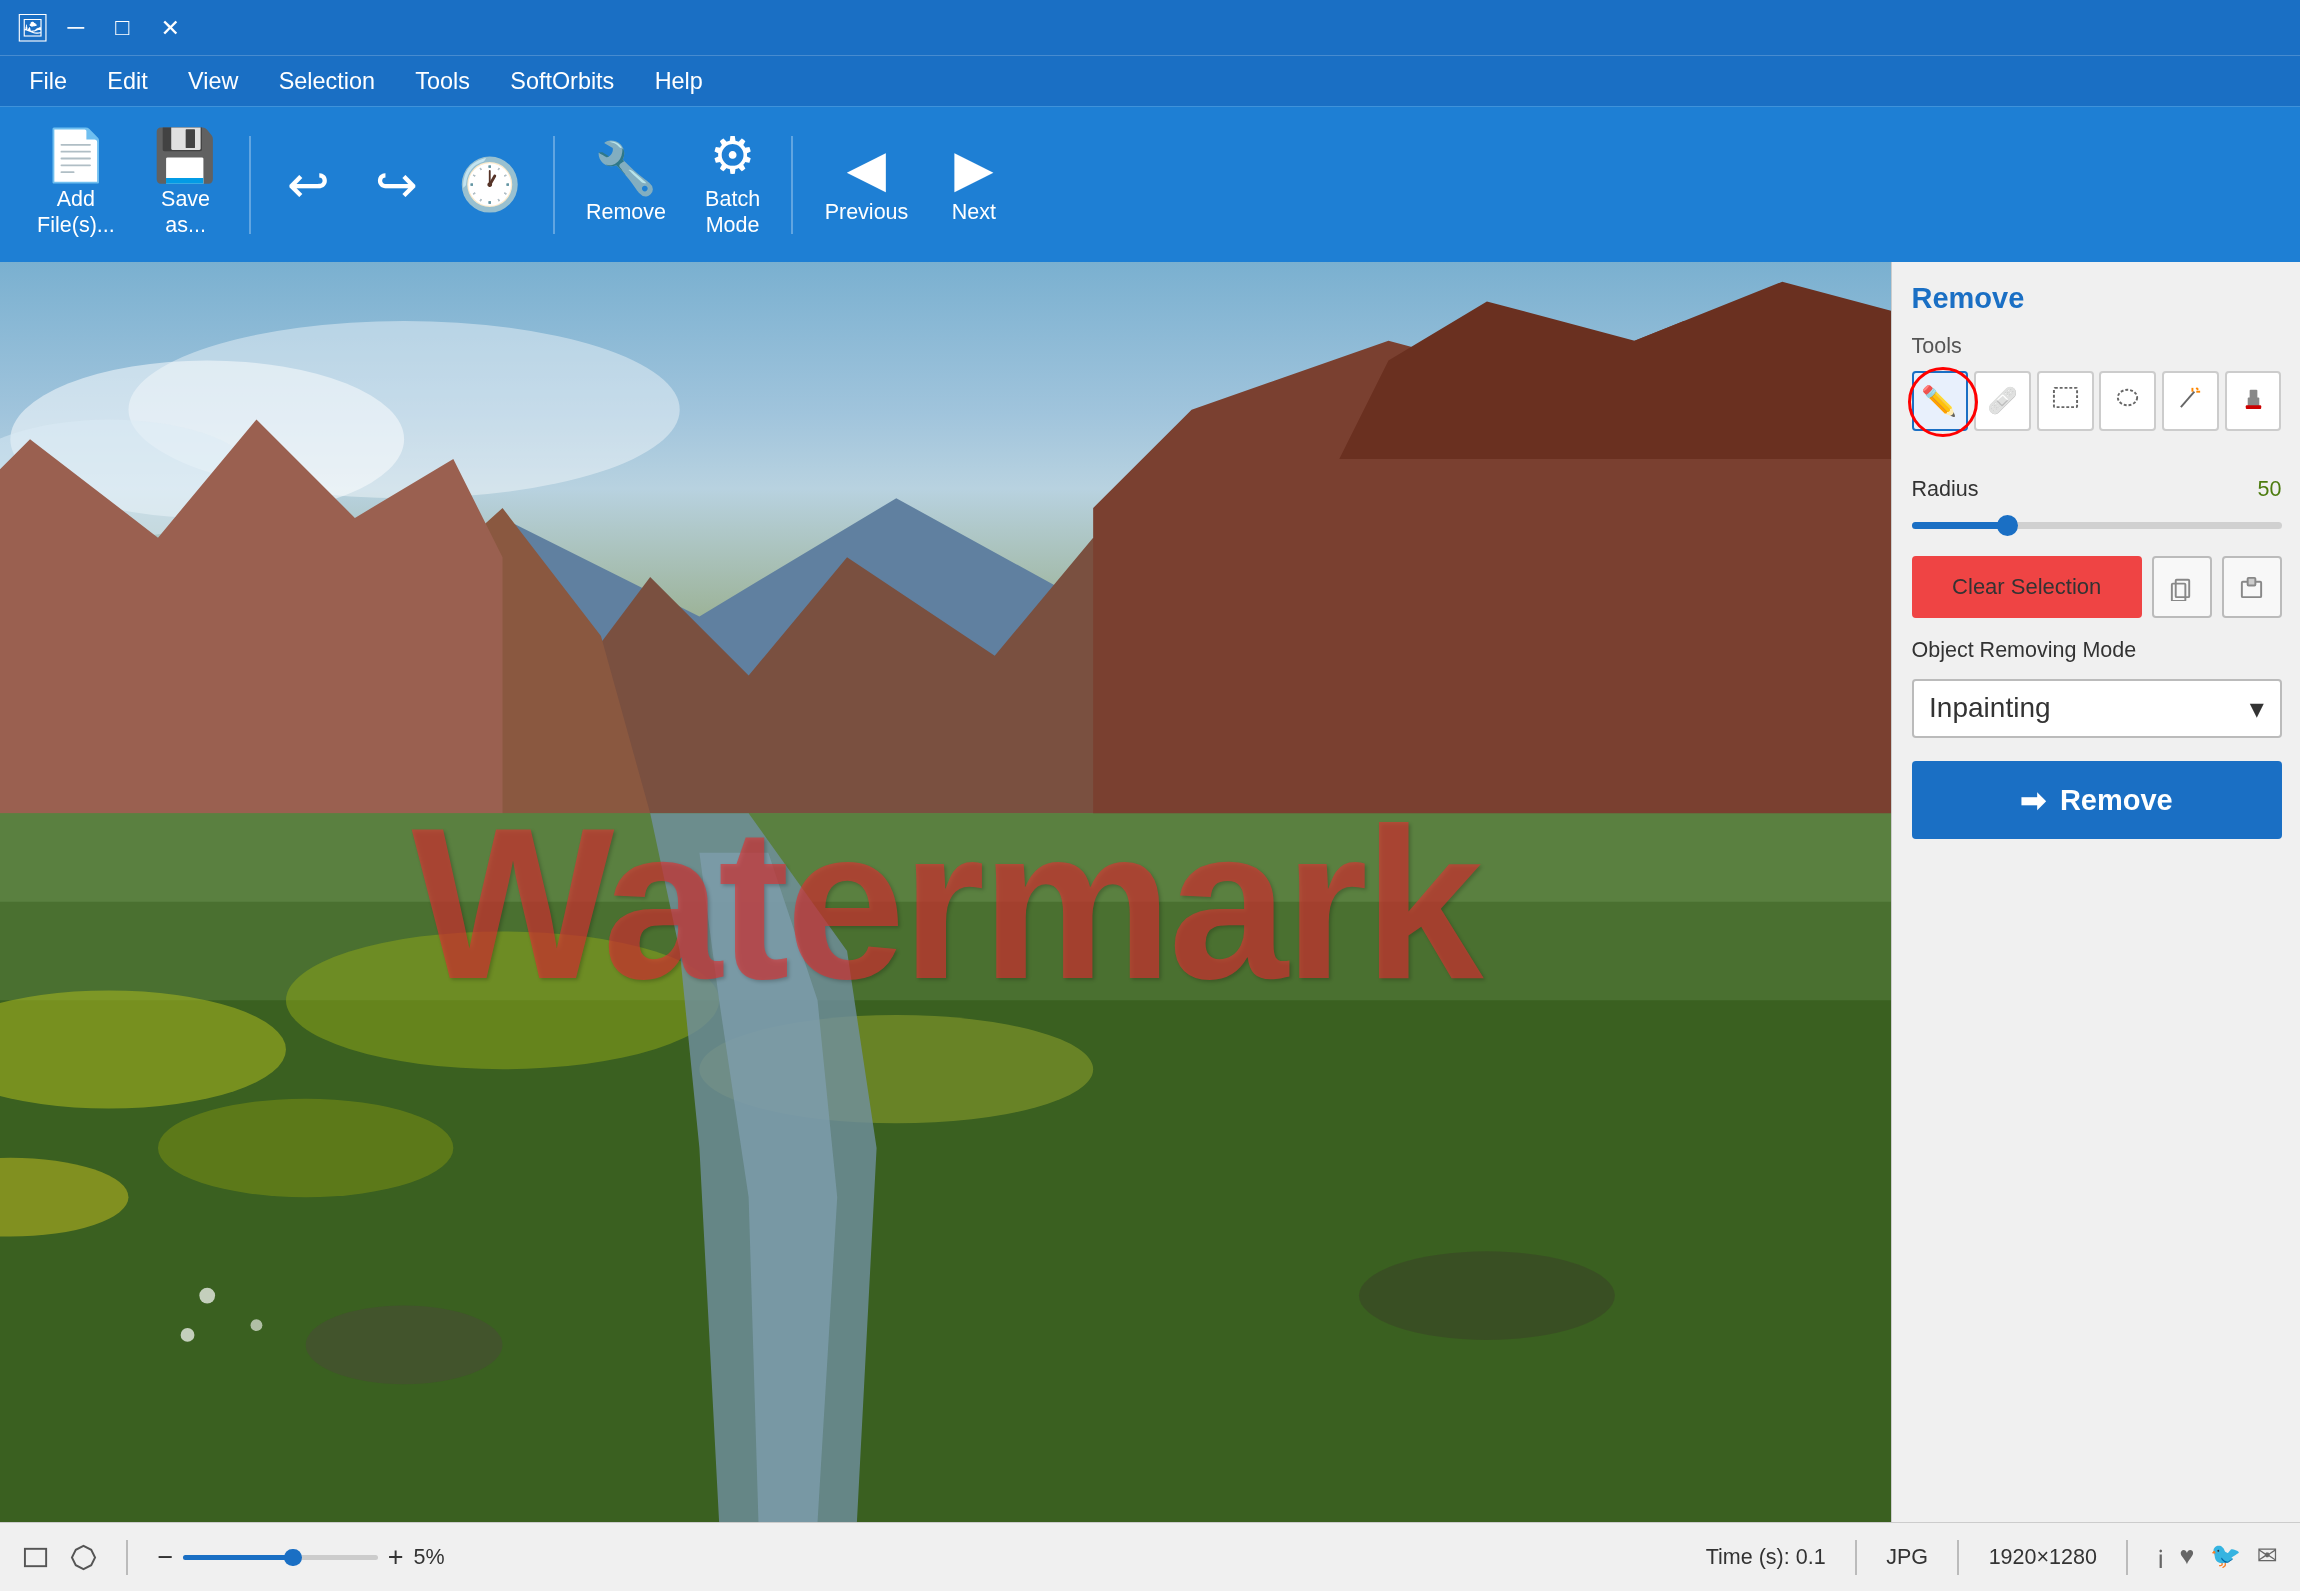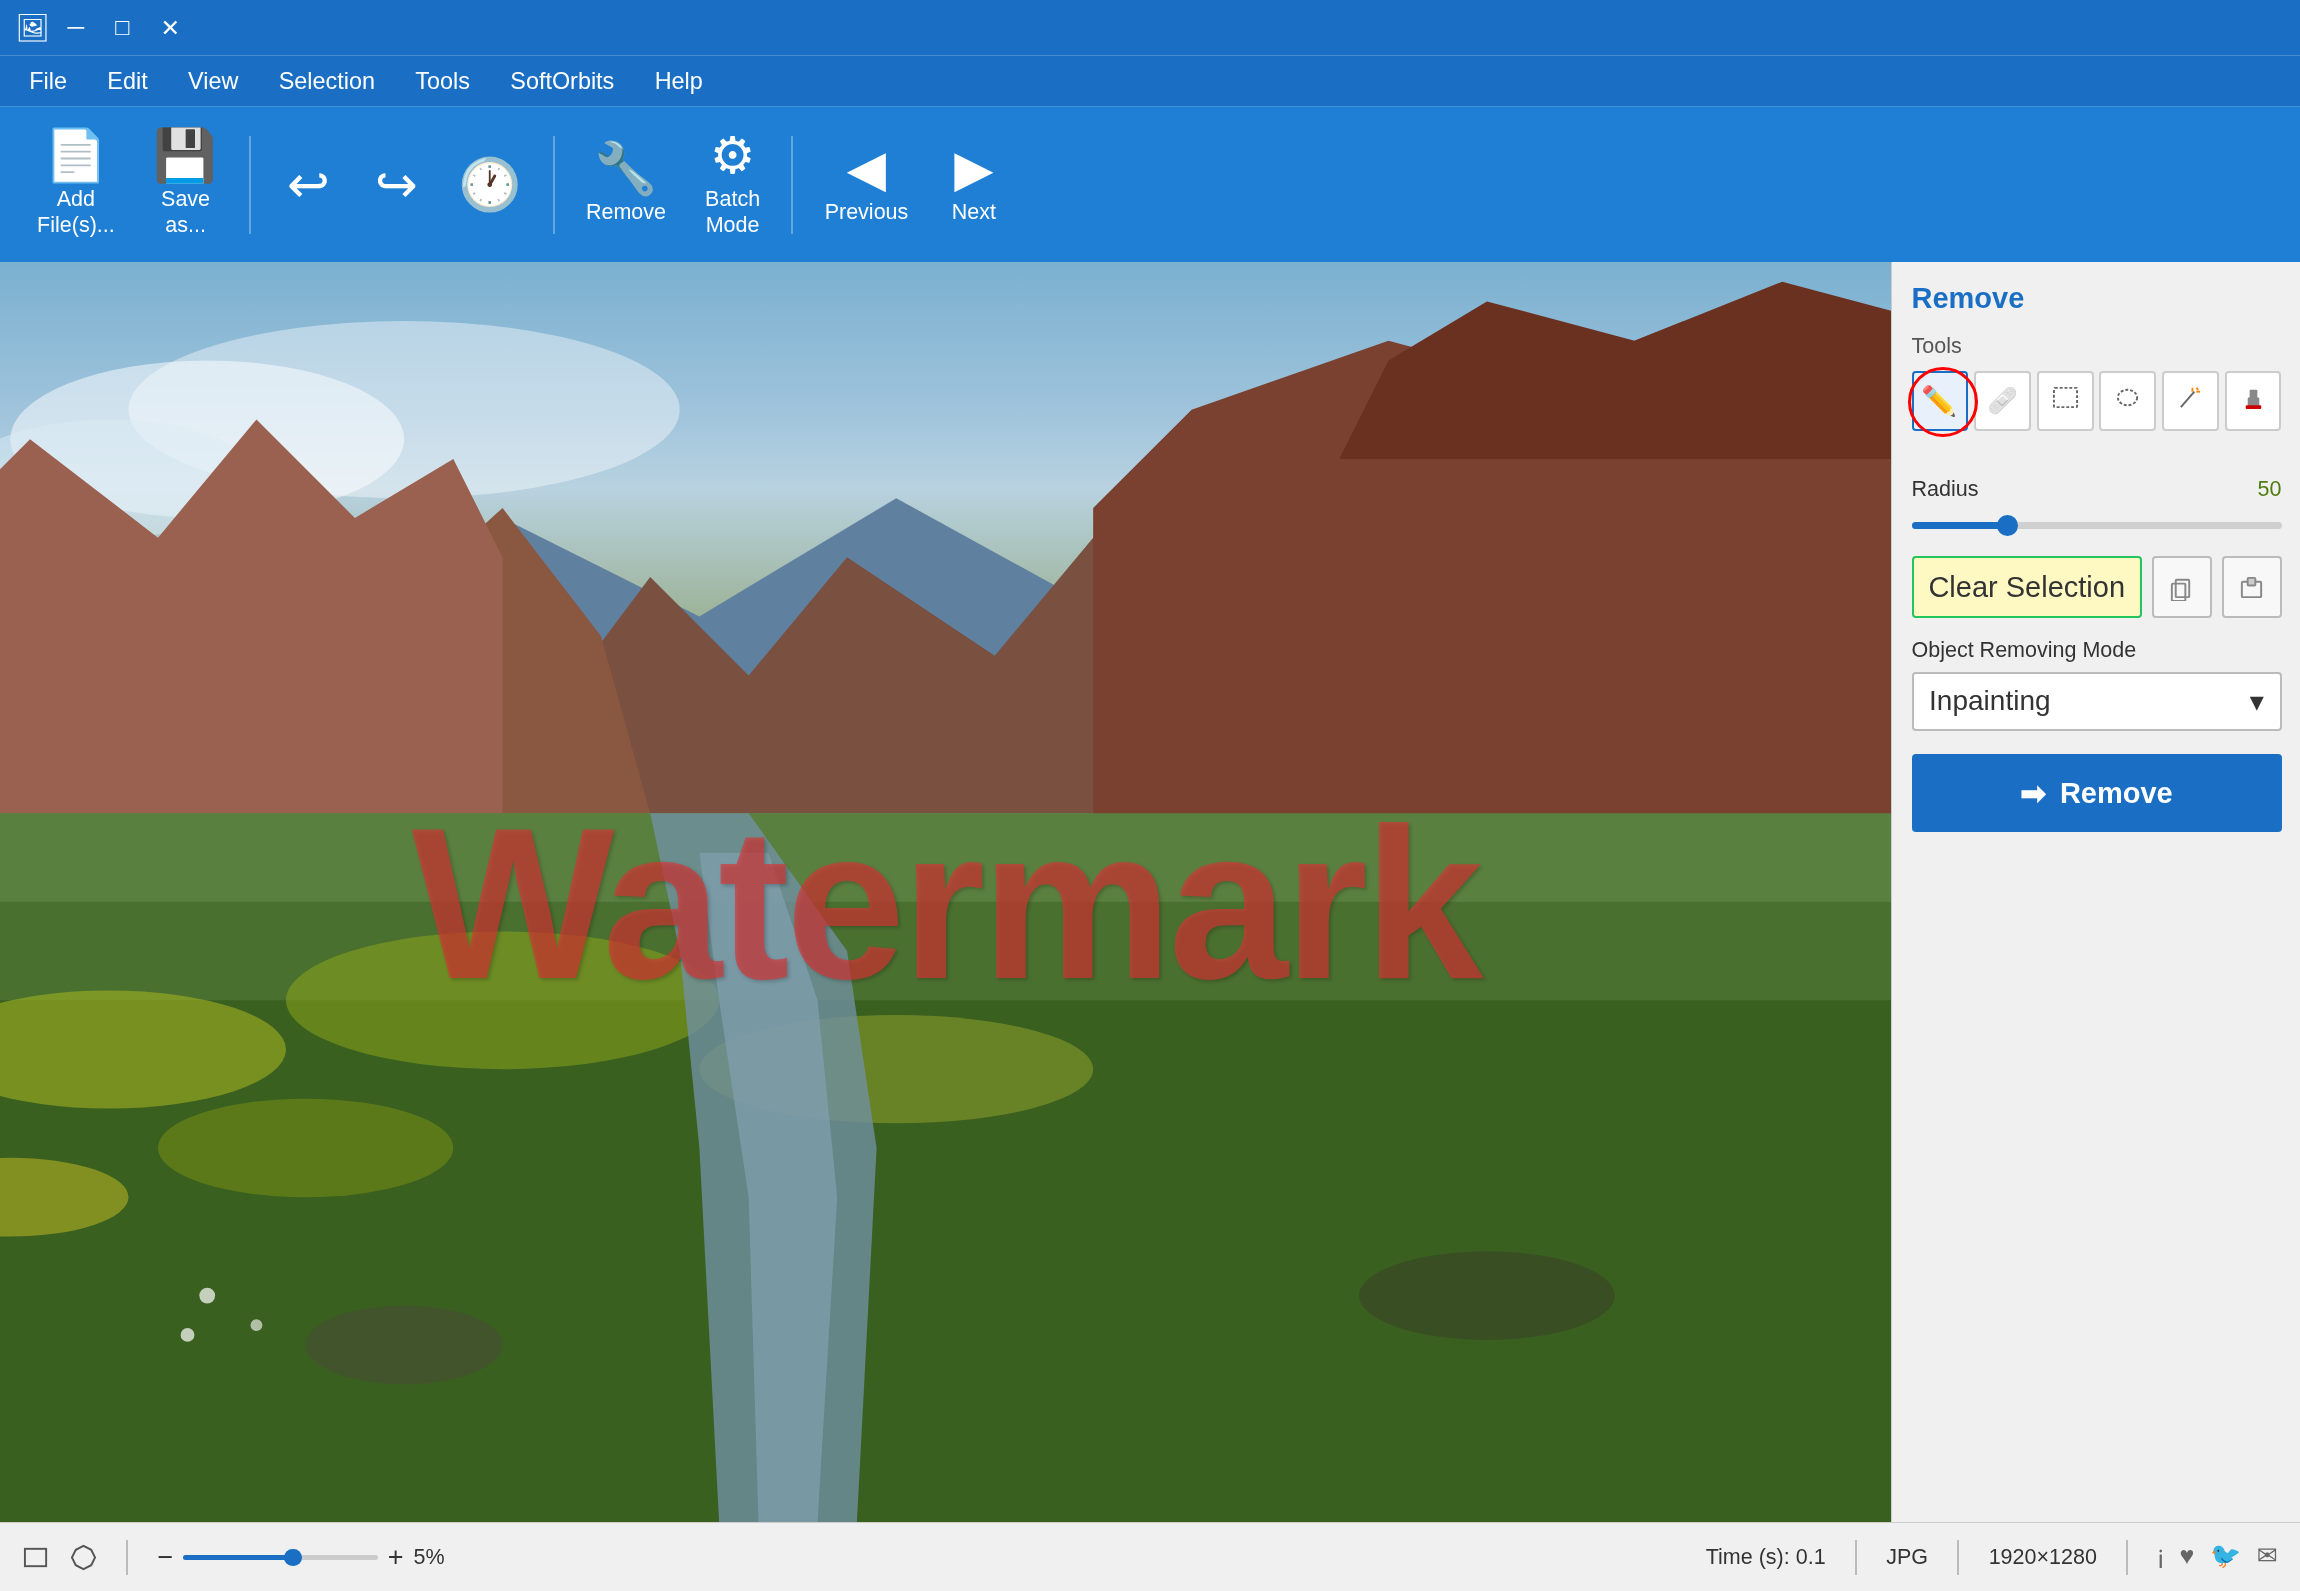--- a/index.html
+++ b/index.html
@@ -197,24 +197,24 @@
     }
     .clear-selection-row {
       display: flex;
       align-items: center;
       gap: 9.8px;
       margin-bottom: 19.5px;
     }
     .clear-selection-btn {
       flex: 1;
       height: 62px;
-      border: 2px solid #22c55e;
-      background: #fef9c3;
-      border-radius: 3.9px;
-      font-size: 29px;
+      border: 2px solid #ef4444;
+      background: #ef4444;
+      border-radius: 3.9px;
+      font-size: 22px;
       color: #333;
       cursor: pointer;
       display: flex;
       align-items: center;
       justify-content: center;
     }
     .icon-btn {
       width: 60px;
       height: 62px;
       border: 2px solid #bbb;
@@ -222,21 +222,21 @@
       border-radius: 3.9px;
       display: flex;
       align-items: center;
       justify-content: center;
       cursor: pointer;
       font-size: 25px;
     }
     .obj-removing-label {
       font-size: 21.5px;
       color: #333;
-      margin-bottom: 9px;
+      margin-bottom: 16px;
     }
     .dropdown-container {
       width: 100%;
       height: 59px;
       border: 2px solid #bbb;
       background: #fff;
       border-radius: 3.9px;
       display: flex;
       align-items: center;
       padding: 0 15.6px;

